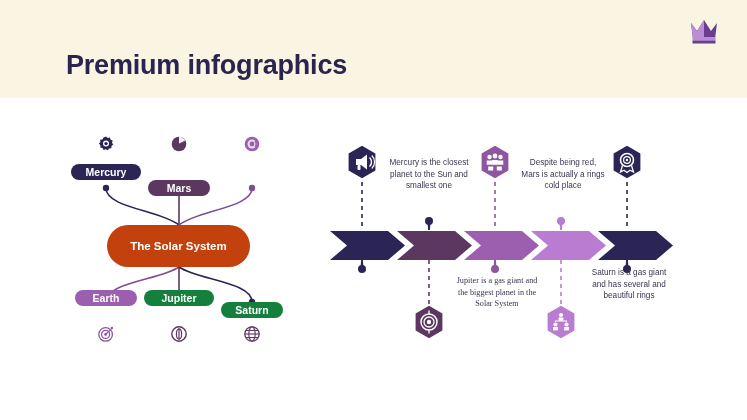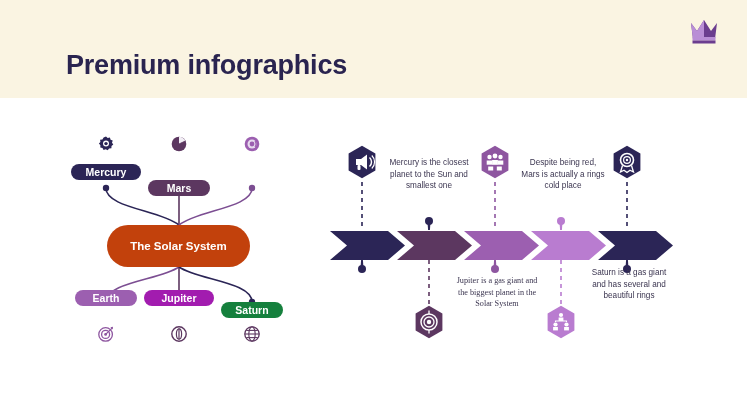--- a/index.html
+++ b/index.html
@@ -149,21 +149,21 @@
       <span>Mars</span>
     </div>
 
     <div class="center-node">
       <span>The Solar System</span>
     </div>
 
     <div class="pill w62" style="left:15px; top:160px; background:#9c5fb0;">
       <span>Earth</span>
     </div>
-    <div class="pill w70" style="left:84px; top:160px; background:#a21caf;">
+    <div class="pill w70" style="left:84px; top:160px; background:#15803d;">
       <span>Jupiter</span>
     </div>
     <div class="pill w62" style="left:161px; top:172px; background:#15803d;">
       <span>Saturn</span>
     </div>
 
     <svg class="sm-icon" style="left:38px; top:196px;" viewBox="0 0 16 16">
       <circle cx="7.6" cy="8.4" r="6.8" fill="none" stroke="#8e56a0" stroke-width="1.3"></circle>
       <circle cx="7.6" cy="8.4" r="4" fill="none" stroke="#8e56a0" stroke-width="1.3"></circle>
       <circle cx="7.6" cy="8.4" r="1.4" fill="#8e56a0"></circle>

